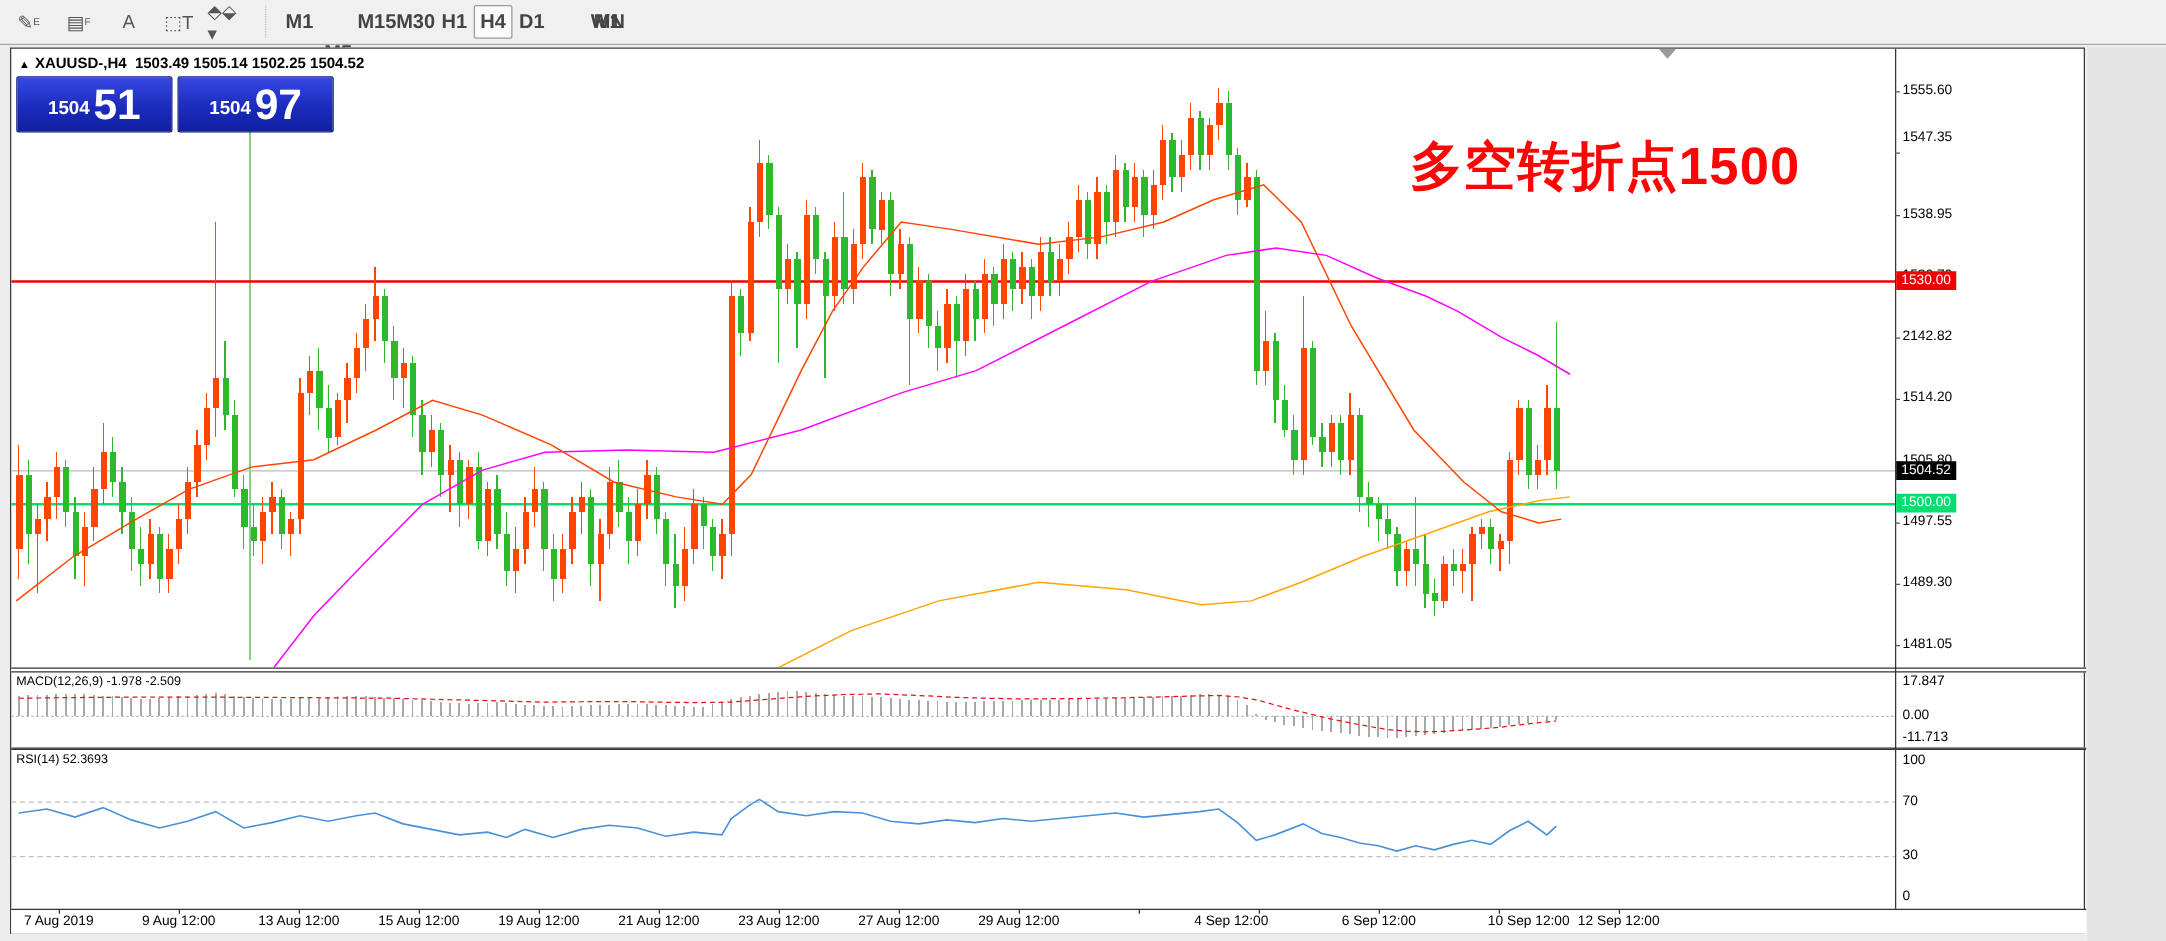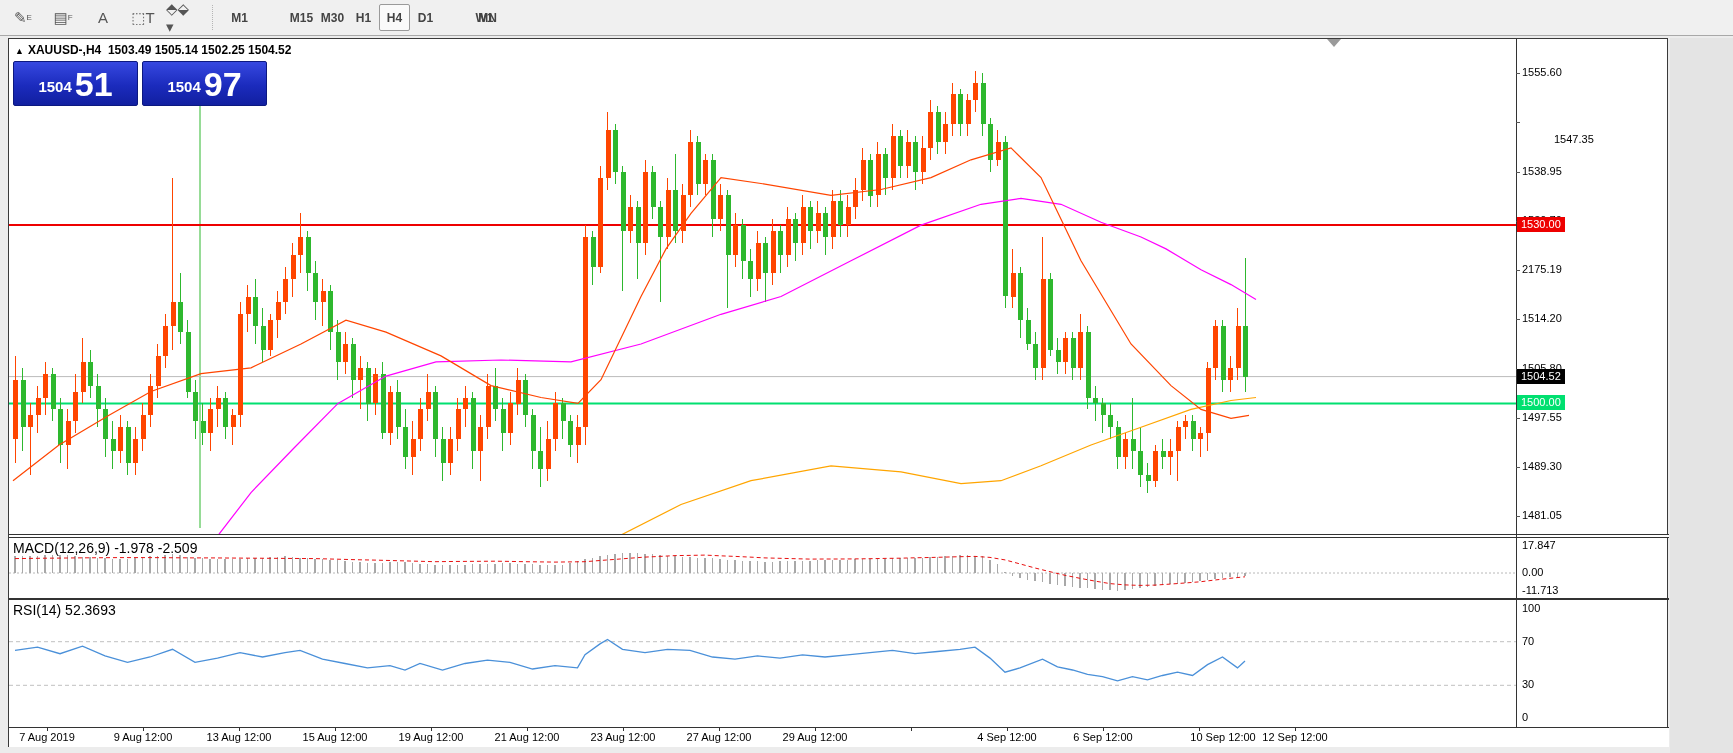--- a/index.html
+++ b/index.html
@@ -7,21 +7,21 @@
               font-family:"Liberation Sans", sans-serif; }
 
   
   #toolbar { position:absolute; left:0; top:0; width:1733px; height:36px;
              background:#f0f0f0; border-bottom:1px solid #a8a8a8; }
   .tb-btn { position:absolute; top:4px; height:27px; display:flex; align-items:center;
             justify-content:center; color:#555; cursor:default; }
   .tb-icon { width:34px; font-size:15px; }
   .tb-sep { position:absolute; top:5px; width:1px; height:25px;
             border-left:1px dotted #b5b5b5; }
-  .tf-btn { width:31px; font-size:12px; font-weight:bold; color:#444; }
+  .tf-btn { width:31px; font-size:16px; font-weight:bold; color:#444; }
   .tf-active { background:#fafafa; border:1px solid #9a9a9a; border-radius:2px; }
   .sub { font-size:8px; vertical-align:sub; }
 
   
   #chartwin { position:absolute; left:8px; top:38px; width:1660px; height:709px;
               background:#ffffff; border:1px solid #3a3a3a; }
   #plot-price, #plot-macd, #plot-rsi { position:absolute; left:0; }
   #plot-price { top:0; width:1507px; height:495px; }
   #plot-macd  { top:499px; width:1507px; height:60px; }
   #plot-rsi   { top:561px; width:1507px; height:127px; }
@@ -57,21 +57,21 @@
   .px-box { width:125px; height:45px; background:linear-gradient(#3648e0,#1b2bbd 55%,#111fa0);
             border:1px solid #0c1880; border-radius:2px; color:#fff; display:flex;
             align-items:flex-end; justify-content:center; padding-bottom:3px; cursor:pointer; }
   .px-small { font-size:15px; font-weight:bold; margin-right:3px; line-height:30px; }
   .px-big { font-size:34px; font-weight:bold; line-height:36px; }
 
   
   #annotation { position:absolute; left:1119px; top:66px; font-size:42px; font-weight:bold;
                 color:#fb0505; white-space:nowrap; letter-spacing:1px; }
 
-  .pane-label { position:absolute; left:4px; top:2px; font-size:14px; color:#000; white-space:nowrap; }
+  .pane-label { position:absolute; left:4px; top:2px; font-size:10px; color:#000; white-space:nowrap; }
   #shift-marker { position:absolute; left:1318px; top:0; width:0; height:0;
                   border-left:7px solid transparent; border-right:7px solid transparent;
                   border-top:8px solid #9a9a9a; }
 
   
   #time-strip { position:absolute; left:0; top:689px; width:1660px; height:19px; background:#fff; }
   .time-label { position:absolute; top:3px; font-size:11px; color:#000; white-space:nowrap;
                 transform:translateX(-50%); }
   .time-tick { position:absolute; top:0; width:1px; height:3px; background:#333; }
 
@@ -146,20 +146,21 @@
         <span class="px-small">1504</span>
         <span class="px-big">51</span>
       </div>
       <div class="px-box">
         <span class="px-small">1504</span>
         <span class="px-big">97</span>
       </div>
     </div>
   </div>
 
+  <div id="annotation" style="color: rgb(251, 5, 5);">多空转折点1500</div>
   <div id="shift-marker" style="left: 1318px;"></div>
 
   <div class="pane-label" style="top:501px">MACD(12,26,9) -1.978 -2.509</div>
   <div class="pane-label" style="top:563px">RSI(14) 52.3693</div>
 
   <div id="time-strip">
       <div class="time-label" style="left: 38px;">7 Aug 2019</div>
       <div class="time-tick" style="left: 38px;"></div>
       <div class="time-label" style="left: 134px;">9 Aug 12:00</div>
       <div class="time-tick" style="left: 134px;"></div>
@@ -172,38 +173,38 @@
       <div class="time-label" style="left: 518px;">21 Aug 12:00</div>
       <div class="time-tick" style="left: 518px;"></div>
       <div class="time-label" style="left: 614px;">23 Aug 12:00</div>
       <div class="time-tick" style="left: 614px;"></div>
       <div class="time-label" style="left: 710px;">27 Aug 12:00</div>
       <div class="time-tick" style="left: 710px;"></div>
       <div class="time-label" style="left: 806px;">29 Aug 12:00</div>
       <div class="time-tick" style="left: 806px;"></div>
       <div class="time-label" style="left: 902px; margin-top: 29px;">2 Sep 12:00</div>
       <div class="time-tick" style="left: 902px;"></div>
-      <div class="time-label" style="left: 998px;">4 Sep 12:00</div>
+      <div class="time-label" style="left: 976px;">4 Sep 12:00</div>
       <div class="time-tick" style="left: 998px;"></div>
       <div class="time-label" style="left: 1094px;">6 Sep 12:00</div>
       <div class="time-tick" style="left: 1094px;"></div>
       <div class="time-label" style="left: 1190px; margin-left: 24px;">10 Sep 12:00</div>
       <div class="time-tick" style="left: 1190px;"></div>
       <div class="time-label" style="left: 1286px;">12 Sep 12:00</div>
       <div class="time-tick" style="left: 1286px;"></div>
     </div>
 <div class="axis-label" style="top: 27px;">1555.60</div>
     <div class="tickdash" style="top: 34px;"></div>
-    <div class="axis-label" style="top: 94px; margin-left: 32px;">1547.35</div>
+    <div class="axis-label" style="top: 65px;">1547.35</div>
     <div class="tickdash" style="top: 83.0298px;"></div>
     <div class="axis-label" style="top: 125.951px;">1538.95</div>
     <div class="tickdash" style="top: 132.951px;"></div>
     <div class="axis-label" style="top: 174.981px;">1530.70</div>
     <div class="tickdash" style="top: 181.981px;"></div>
-    <div class="axis-label" style="top: 224.01px;">2175.19</div>
+    <div class="axis-label" style="top: 224.01px;">2142.82</div>
     <div class="tickdash" style="top: 231.01px;"></div>
     <div class="axis-label" style="top: 273.04px;">1514.20</div>
     <div class="tickdash" style="top: 280.04px;"></div>
     <div class="axis-label" style="top: 322.961px;">1505.80</div>
     <div class="tickdash" style="top: 329.961px;"></div>
     <div class="axis-label" style="top: 371.991px;">1497.55</div>
     <div class="tickdash" style="top: 378.991px;"></div>
     <div class="axis-label" style="top: 421.021px;">1489.30</div>
     <div class="tickdash" style="top: 428.021px;"></div>
     <div class="axis-label" style="top: 470.051px;">1481.05</div>

